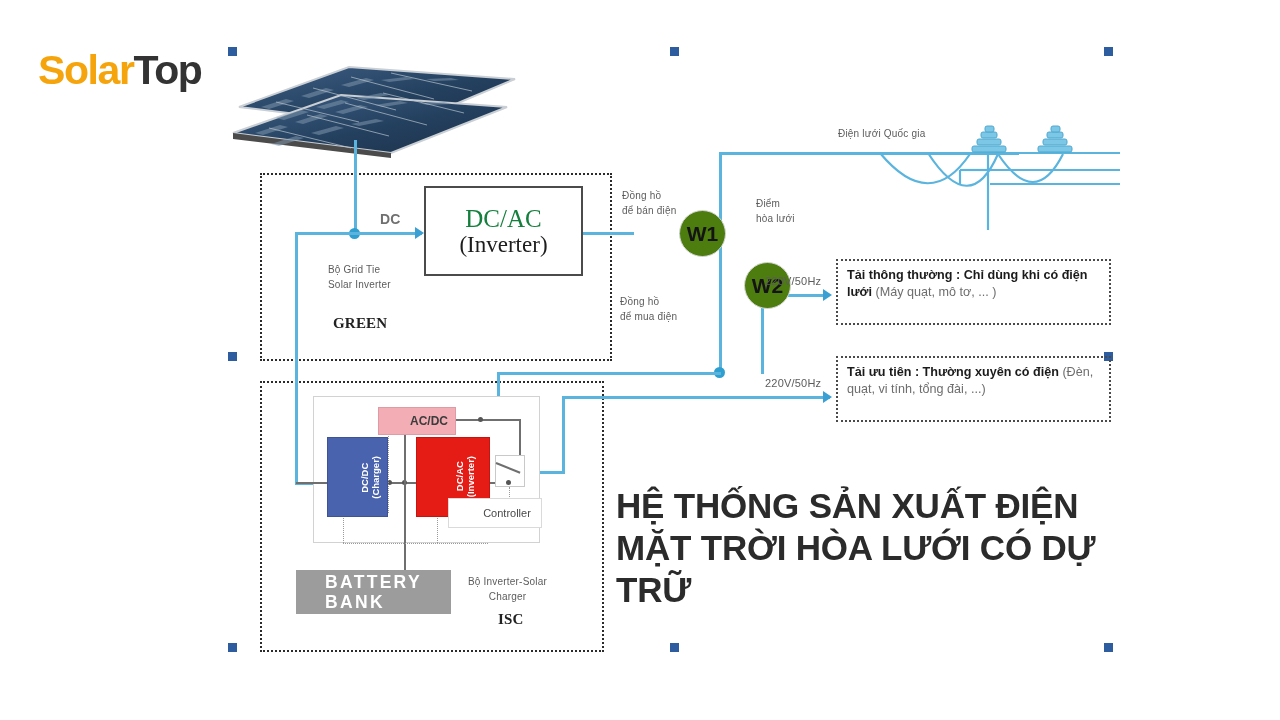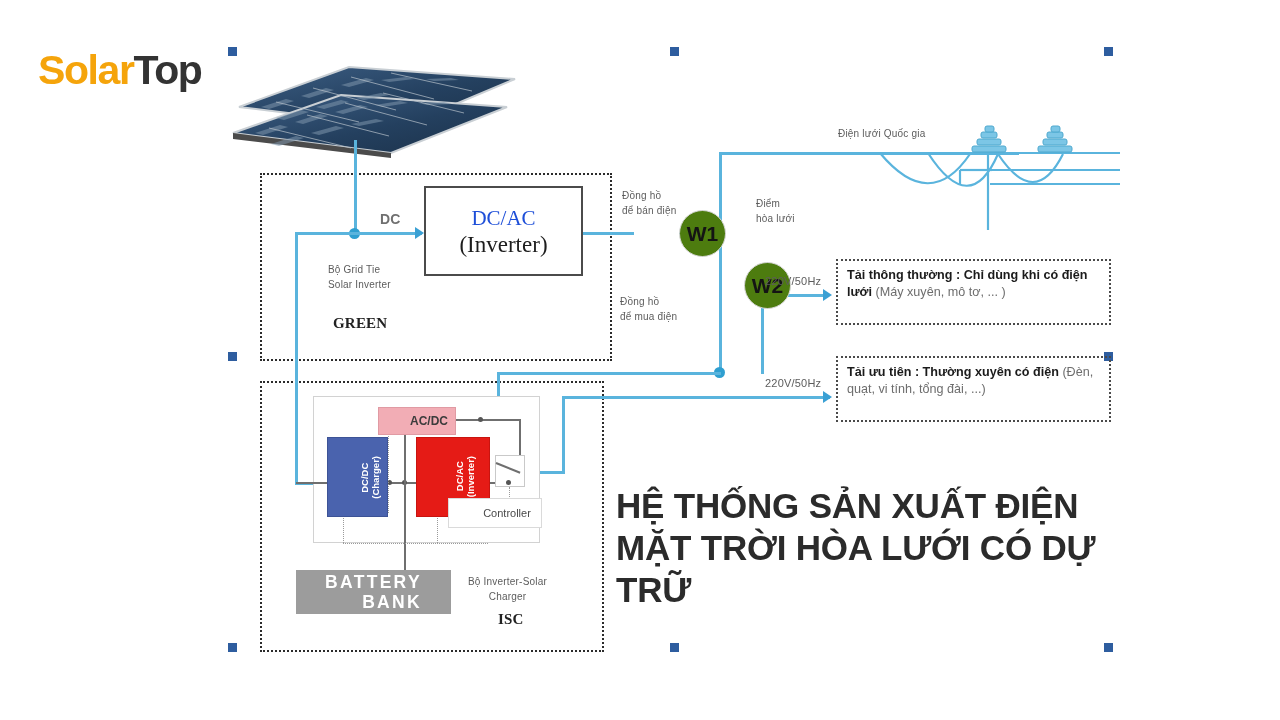--- a/index.html
+++ b/index.html
@@ -36,21 +36,21 @@
   .dwire.v{border-left:1.6px dotted #9a9a9a;width:0;}
   .gnode{position:absolute;width:5px;height:5px;border-radius:50%;background:#555;}
 
   
   .lbl{position:absolute;color:#5c5c5c;font-size:10px;line-height:15px;white-space:pre-line;letter-spacing:.2px;}
   .lbl.bold{font-weight:bold;color:#222;}
 
   
   #inv-box{position:absolute;left:424px;top:186px;width:155px;height:86px;border:2.5px solid #4b4b4b;background:#fff;
            display:flex;flex-direction:column;align-items:center;justify-content:center;}
-  .inv-l1{font-family:"Liberation Serif",serif;font-size:21px;color:#1d4ed8;line-height:27px;}
+  .inv-l1{font-family:"Liberation Serif",serif;font-size:25px;color:#15803d;line-height:27px;}
   .inv-l2{font-family:"Liberation Serif",serif;font-size:23px;color:#1d1d1d;line-height:26px;}
 
   
   .meter{position:absolute;width:45px;height:45px;border-radius:50%;border:1.6px solid #d6d6d6;background:#4d7c0f;
          display:flex;align-items:center;justify-content:center;font-weight:bold;font-size:21px;color:#141414;
          font-family:"Liberation Sans",sans-serif;margin-left:47px;}
 
   
   .loadbox{position:absolute;border:2px dotted #4a4a4a;padding:6px 9px;box-sizing:border-box;}
   .loadbox p{margin:0;font-size:12.6px;line-height:16.5px;color:#6d6d6d;}
@@ -232,21 +232,21 @@
         <rect x="165" y="8" width="9" height="6" rx="2"></rect>
         <rect x="218" y="28" width="34" height="6" rx="2"></rect>
         <rect x="223" y="21" width="24" height="6" rx="2"></rect>
         <rect x="227" y="14" width="16" height="6" rx="2"></rect>
         <rect x="231" y="8" width="9" height="6" rx="2"></rect>
       </g>
     </svg>
   </div>
 
   <div class="loadbox" style="left:836px;top:259px;width:275px;height:66px;">
-    <p><b>Tải thông thường : Chỉ dùng khi có điện lưới</b><span> (Máy xuyên, mô tơ, ... )</span></p>
+    <p><b>Tải thông thường : Chỉ dùng khi có điện lưới</b><span> (Máy quạt, mô tơ, ... )</span></p>
   </div>
   <div class="loadbox" style="left:836px;top:356px;width:275px;height:66px;">
     <p><b>Tải ưu tiên : Thường xuyên có điện</b><span> (Đèn, quạt, vi tính, tổng đài, ...)</span></p>
   </div>
 
   <div id="isc-frame"></div>
 
   <div class="gwire h" style="left:430px;top:419px;width:90px;"></div>
   <div class="gnode" style="left:478px;top:417px;"></div>
   <div class="gwire v" style="left:519px;top:419px;height:40px;"></div>
@@ -273,19 +273,19 @@
 (Charger)</span>
     </div>
   <div class="blk" id="dcac">
       <span class="vert" style="white-space:pre-line;">DC/AC
 (Inverter)</span>
     </div>
   <div class="blk" id="ctrl">
       <span>Controller</span>
     </div>
   <div id="battery">
-      <span style="white-space:pre-line;text-align:right;">BATTERY
+      <span style="white-space:pre-line;text-align:left;">BATTERY
 BANK</span>
     </div>
 
   <div id="title">HỆ THỐNG SẢN XUẤT ĐIỆN MẶT TRỜI HÒA LƯỚI CÓ DỰ TRỮ</div>
 
 </div>
 
 </body></html>

